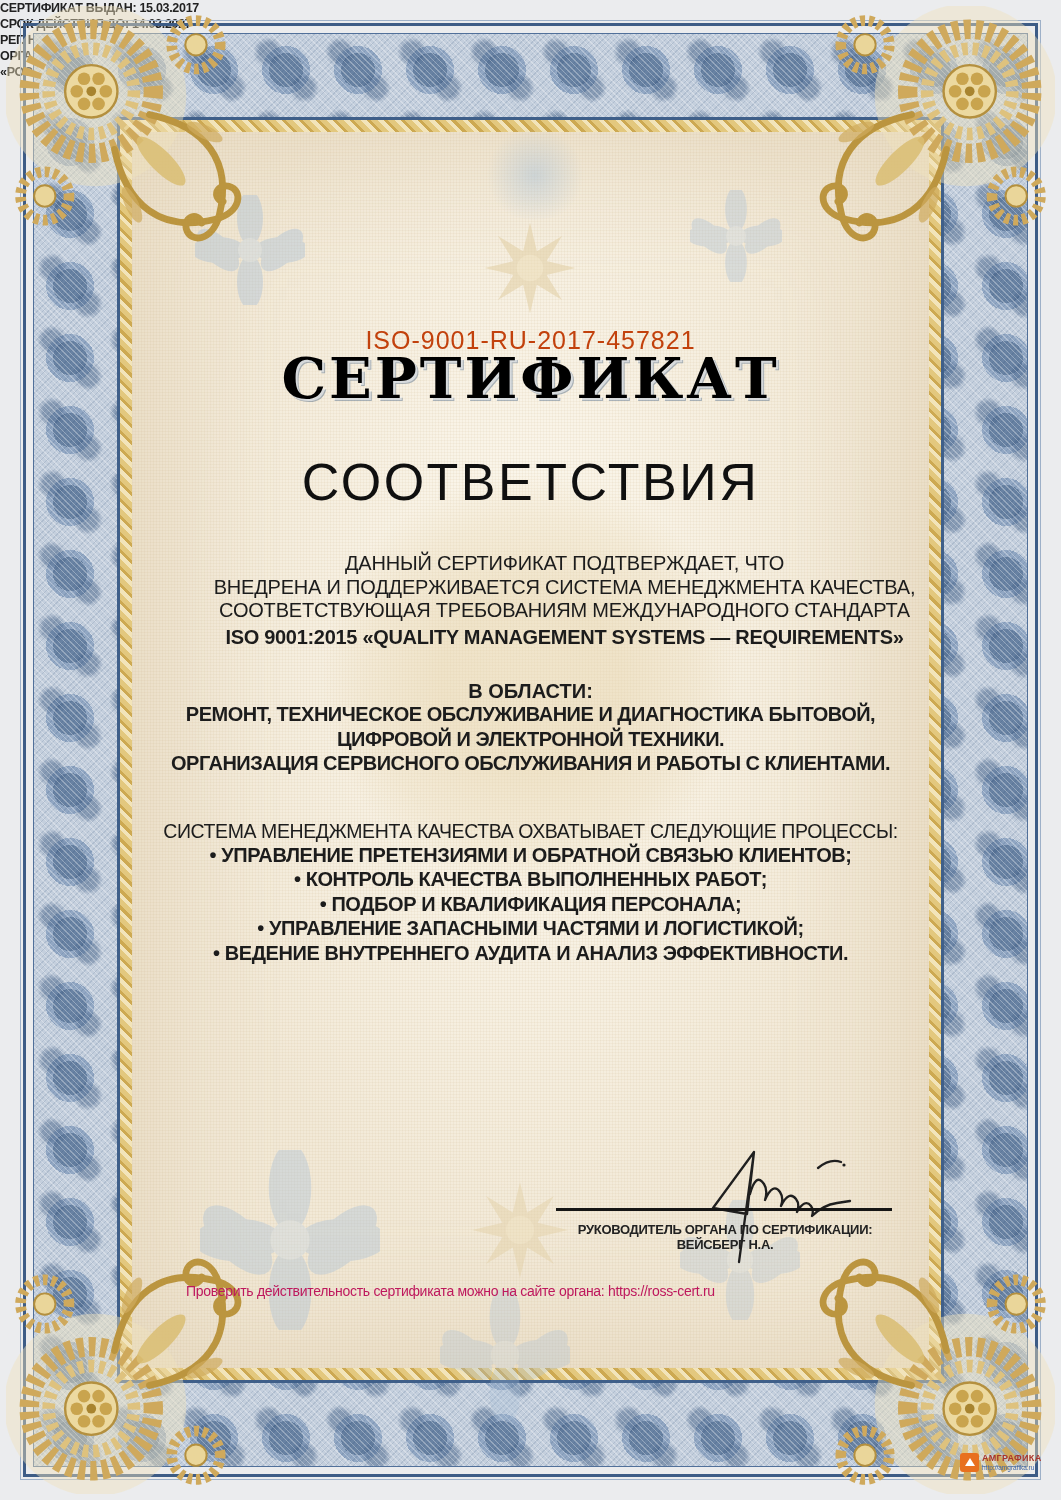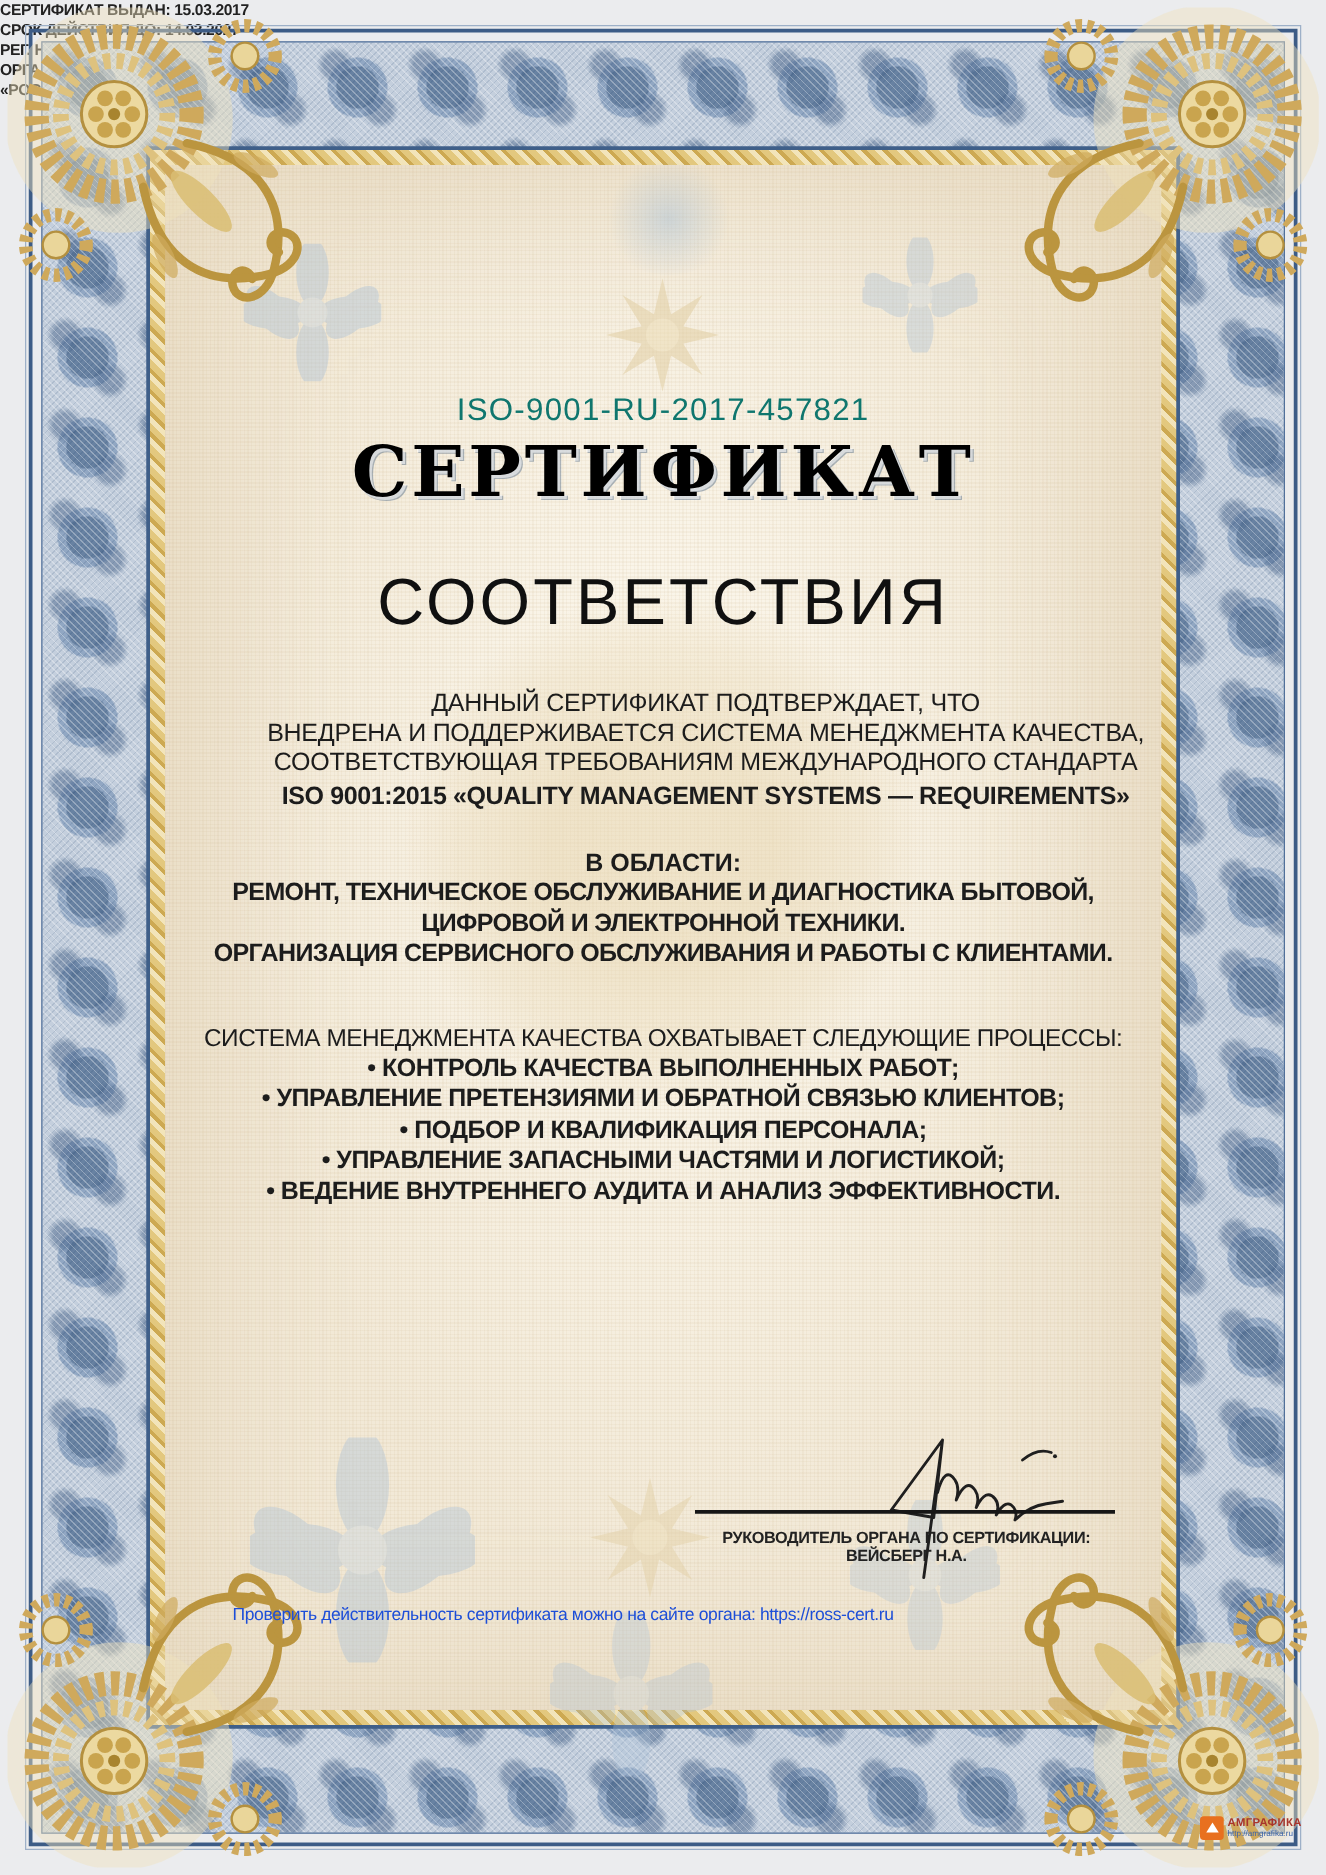--- a/index.html
+++ b/index.html
@@ -54,21 +54,21 @@
     background:radial-gradient(circle, rgba(164,190,216,.45), rgba(164,190,216,0) 68%);
   }
   
   .corner{position:absolute;width:252px;height:252px;}
   .corner.tl{left:6px;top:6px;}
   .corner.tr{right:6px;top:6px;transform:scaleX(-1);}
   .corner.bl{left:6px;bottom:6px;transform:scaleY(-1);}
   .corner.br{right:6px;bottom:6px;transform:scale(-1,-1);}
   
   .txt{position:absolute;left:133px;width:795px;text-align:center;color:#1c1c1c;}
-  .cert-number{top:314px;font-size:25px;letter-spacing:1px;color:#0f766e;}
+  .cert-number{top:326px;font-size:25px;letter-spacing:1px;color:#c2410c;}
   .cert-title{
     top:350px;
     font-family:"DejaVu Serif","Liberation Serif",serif;
     font-weight:700;font-size:56px;line-height:1;
     color:#000000;letter-spacing:3px;
     text-shadow:2px 2px 0 rgba(255,255,255,.55), 3px 3px 0 rgba(56,86,120,.40);
   }
   .cert-subtitle{top:456px;font-size:52px;letter-spacing:2.5px;color:#101010;font-weight:400;line-height:1;text-align:center;}
   .statement{top:552px;font-size:20px;line-height:23.5px;letter-spacing:-0.2px;padding-left:34px;}
   .statement .std{font-weight:700;margin-top:3px;letter-spacing:-0.3px;}
@@ -81,21 +81,21 @@
     font-size:12.5px;line-height:16px;font-weight:700;letter-spacing:-0.3px;color:#222;
   }
   .sig-line{position:absolute;left:556px;top:1208px;width:336px;height:2.5px;background:#161616;}
   .sig-label{
     position:absolute;left:552px;top:1222px;width:346px;text-align:center;
     font-size:13px;font-weight:700;letter-spacing:-0.3px;color:#222;
   }
   .sig-scribble{position:absolute;left:698px;top:1146px;width:170px;height:122px;}
   .verify{
     position:absolute;left:186px;top:1283px;width:600px;text-align:left;
-    font-size:14px;letter-spacing:-0.3px;color:#1d4ed8;
+    font-size:14px;letter-spacing:-0.3px;color:#be185d;
   }
   
   .watermark{position:absolute;left:960px;top:1451px;display:flex;align-items:flex-end;gap:3px;z-index:40;}
   .wm-icon{
     width:19px;height:19px;border-radius:3px;background:#e8701f;
     display:flex;align-items:center;justify-content:center;flex:0 0 auto;
   }
   .wm-icon svg{display:block;}
   .wm-texts{display:flex;flex-direction:column;line-height:1;}
   .wm-name{font-size:9px;font-weight:700;color:#a8352c;letter-spacing:.3px;margin-top:3px;}
@@ -204,22 +204,22 @@
 
   <div class="txt scope-heading z-content">В ОБЛАСТИ:</div>
   <div class="txt scope-lines z-content">
     <div>РЕМОНТ, ТЕХНИЧЕСКОЕ ОБСЛУЖИВАНИЕ И ДИАГНОСТИКА БЫТОВОЙ,</div>
     <div>ЦИФРОВОЙ И ЭЛЕКТРОННОЙ ТЕХНИКИ.</div>
     <div>ОРГАНИЗАЦИЯ СЕРВИСНОГО ОБСЛУЖИВАНИЯ И РАБОТЫ С КЛИЕНТАМИ.</div>
   </div>
 
   <div class="txt proc-heading z-content">СИСТЕМА МЕНЕДЖМЕНТА КАЧЕСТВА ОХВАТЫВАЕТ СЛЕДУЮЩИЕ ПРОЦЕССЫ:</div>
   <div class="txt proc-items z-content">
+    <div>• УПРАВЛЕНИЕ ПРЕТЕНЗИЯМИ И ОБРАТНОЙ СВЯЗЬЮ КЛИЕНТОВ;</div>
     <div>• КОНТРОЛЬ КАЧЕСТВА ВЫПОЛНЕННЫХ РАБОТ;</div>
-    <div>• УПРАВЛЕНИЕ ПРЕТЕНЗИЯМИ И ОБРАТНОЙ СВЯЗЬЮ КЛИЕНТОВ;</div>
     <div>• ПОДБОР И КВАЛИФИКАЦИЯ ПЕРСОНАЛА;</div>
     <div>• УПРАВЛЕНИЕ ЗАПАСНЫМИ ЧАСТЯМИ И ЛОГИСТИКОЙ;</div>
     <div>• ВЕДЕНИЕ ВНУТРЕННЕГО АУДИТА И АНАЛИЗ ЭФФЕКТИВНОСТИ.</div>
   </div>
 
   <div class="details z-content">
     <div>СЕРТИФИКАТ ВЫДАН: 15.03.2017</div>
     <div>СРОК ДЕЙСТВИЯ ДО: 14.03.2027</div>
     <div>РЕГ. НОМЕР: ISO-9001-457821</div>
     <div>ОРГАН ПО СЕРТИФИКАЦИИ: НАЦИОНАЛЬНЫЙ ЦЕНТР СЕРТИФИКАЦИИ «РОССЕРТИФИКАЦИЯ»</div>

